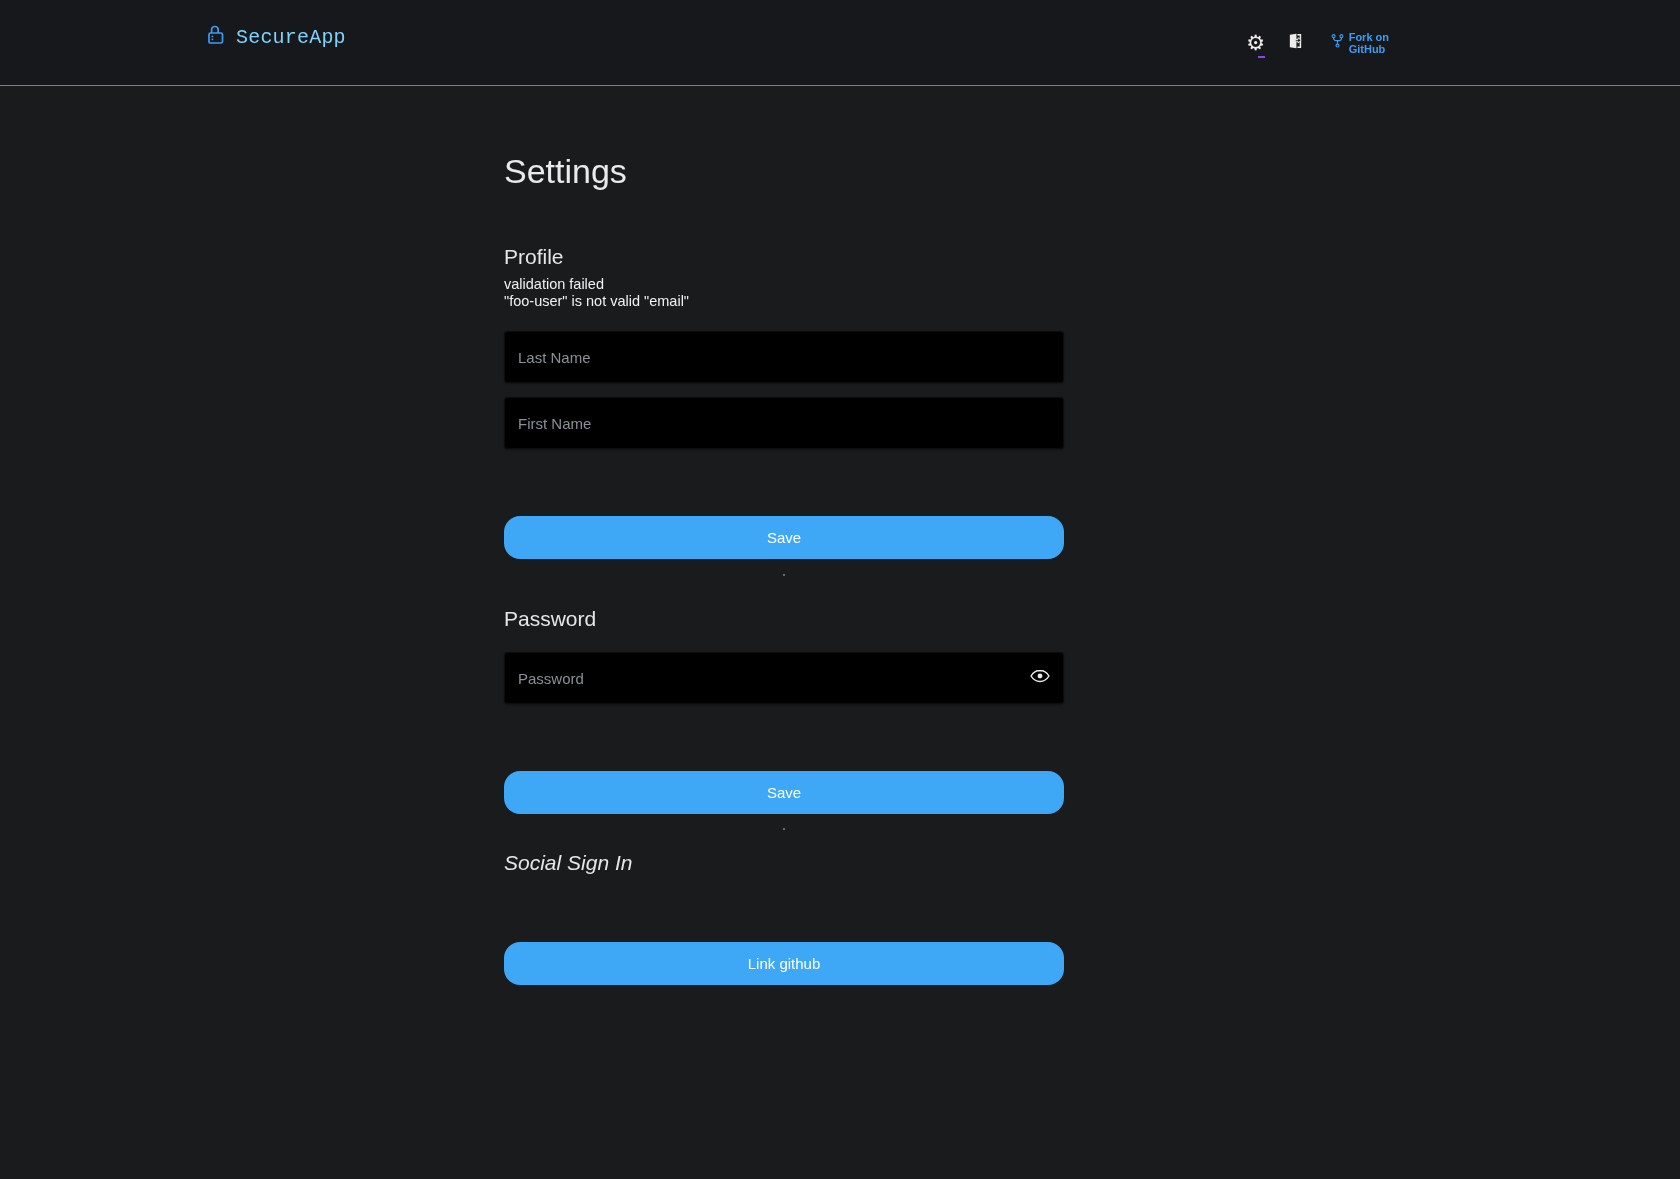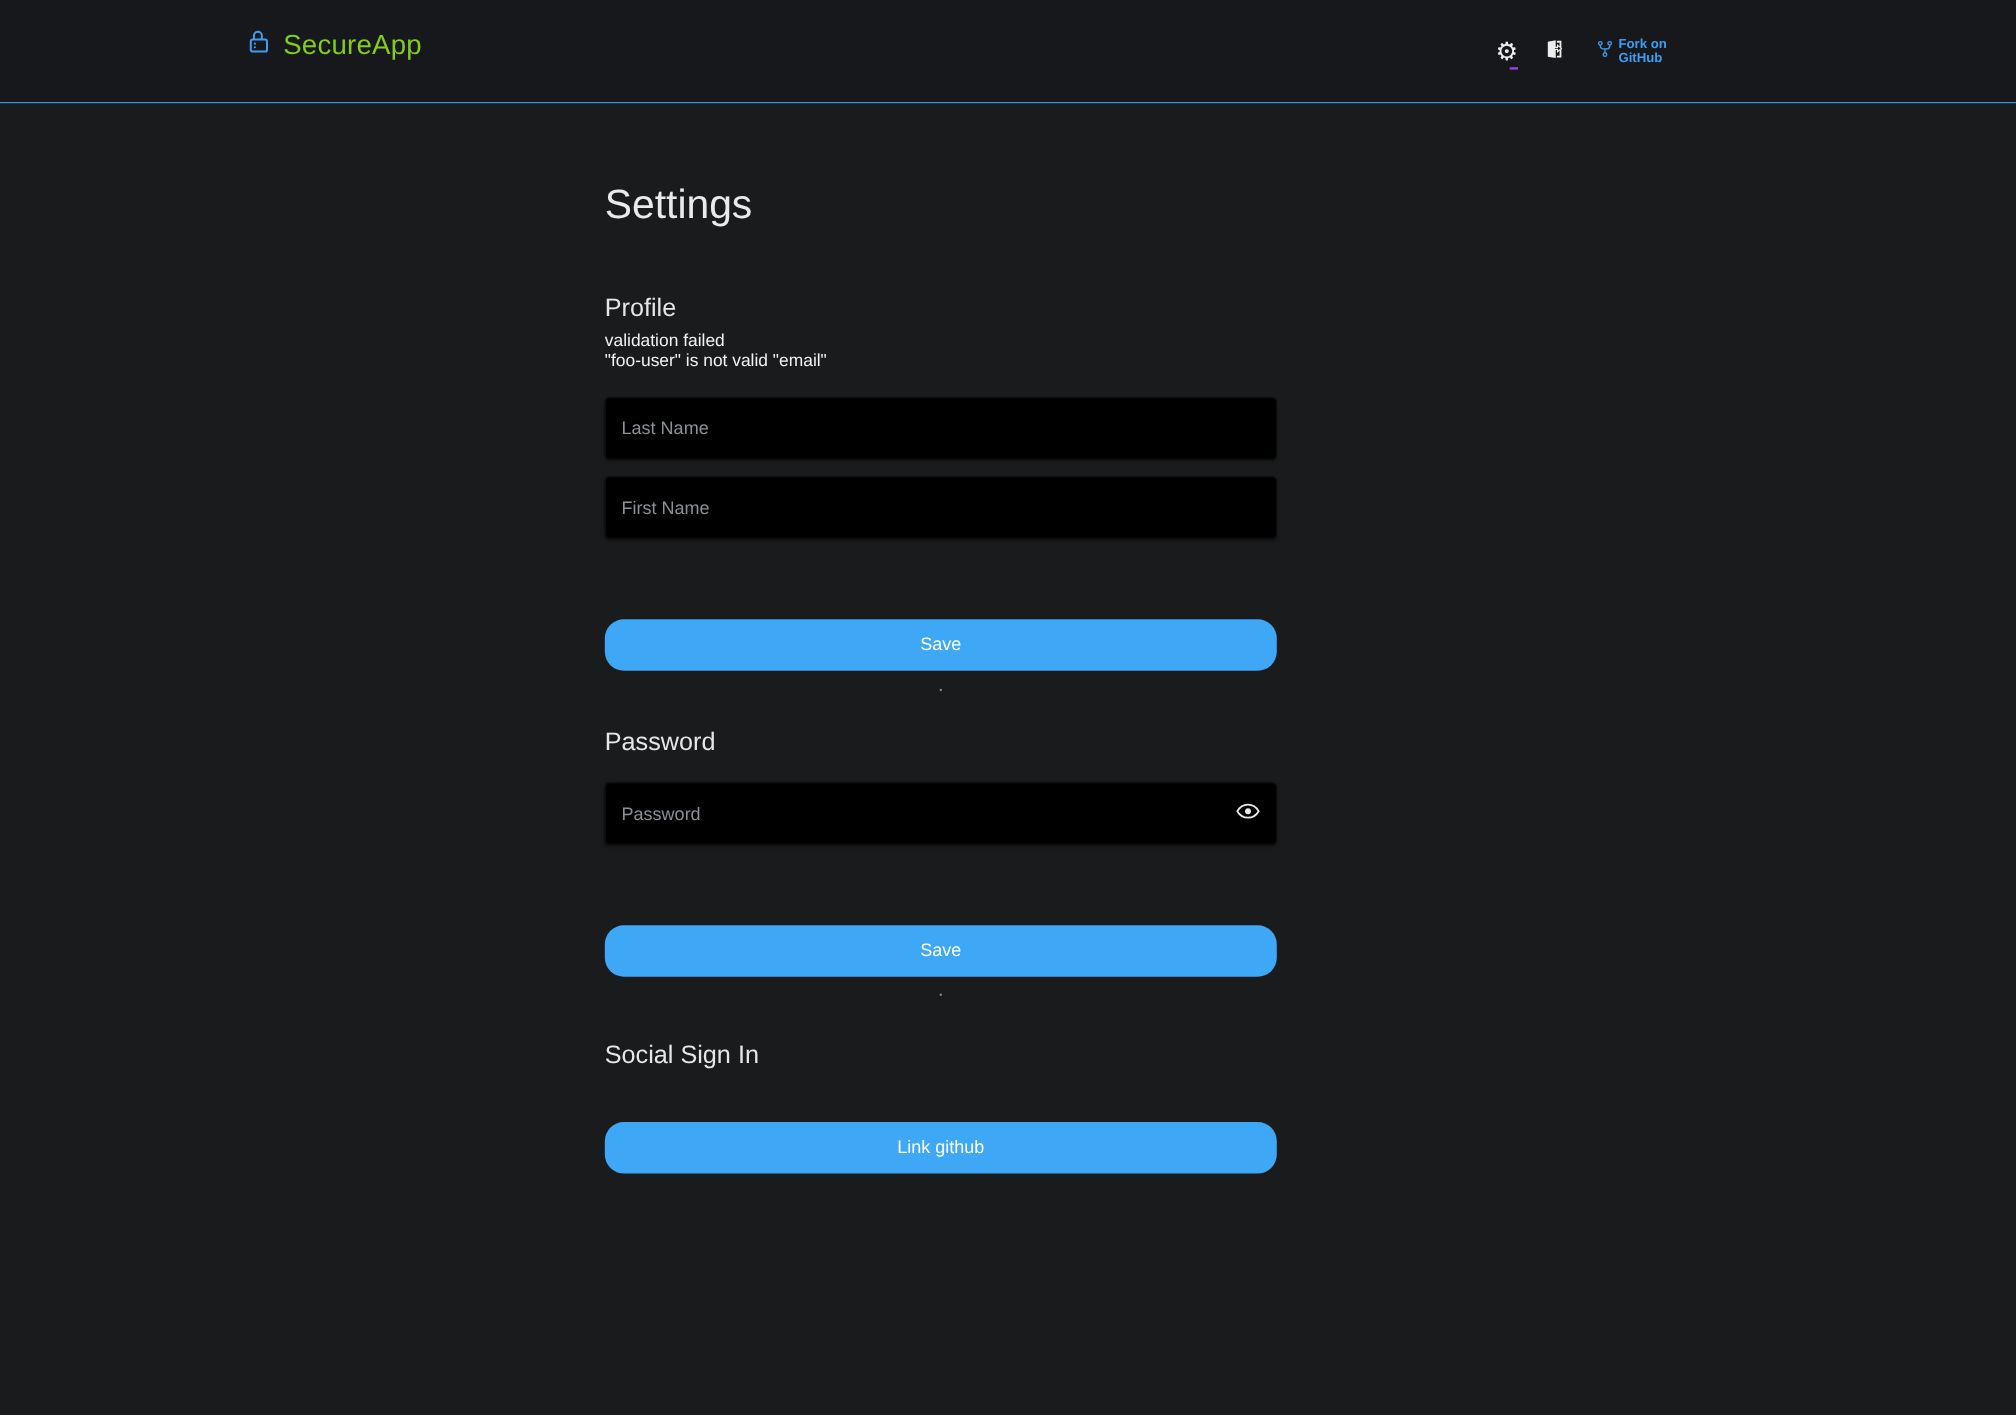--- a/index.html
+++ b/index.html
@@ -16,41 +16,41 @@
   .header {
     position:absolute; top:0; left:0; width:1680px; height:86px;
     background:#17181b;
     border-bottom:1px solid #3a8fe8;
   }
   .logo {
     position:absolute; left:206px; top:24px;
     display:flex; align-items:center; gap:10px;
     cursor:pointer;
   }
-  .logo-text { font-size:23px; color:#84cc16; letter-spacing:.2px; }
+  .logo-text { font-size:20px; color:#7dd3fc; letter-spacing:.2px;font-family:Liberation Mono, monospace; }
   .header-right {
     position:absolute; right:291px; top:0; height:86px;
     display:flex; align-items:center; gap:18px;
   }
   .icon-btn { position:relative; width:22px; height:24px; display:flex; align-items:center; justify-content:center; cursor:pointer; }
   .gear-glyph { font-size:21px; color:#ededed; line-height:1; font-family:"DejaVu Sans", sans-serif; }
   .gear-underline { position:absolute; left:13px; bottom:-3px; width:7px; height:2px; background:#8b48e8; }
   .fork-link {
     display:flex; align-items:center; gap:5px; cursor:pointer; margin-left:6px;
   }
   .fork-text { font-size:11px; line-height:12px; color:#3d9df5; font-weight:bold; }
 
   
   .main { position:absolute; left:504px; top:86px; width:560px; }
 
   .page-title { margin-top:64px; font-size:34px; line-height:42px; font-weight:400; color:#e8eaec; }
   .section-heading { font-size:21px; line-height:23px; font-weight:400; color:#e4e6e8; }
   .h-profile { margin-top:53px; }
   .h-password { margin-top:31px; }
-  .h-social { margin-top:38px; }
+  .h-social { margin-top:21px;font-style:italic; }
 
   .field {
     position:relative; width:560px; height:52px;
     background:#000; border-radius:4px;
     box-shadow: inset 0 0 0 1px rgba(255,255,255,0.05), 0 1px 2px rgba(0,0,0,0.4);
   }
   .f-email { margin-top:21px; }
   .f-first { margin-top:14px; }
   .f-last  { margin-top:22px; }
   .f-password { margin-top:22px; }
@@ -77,21 +77,21 @@
   .validation { margin-top:8px; font-size:14.5px; line-height:16.5px; color:#f1f1f1; }
 
   .btn {
     width:560px; height:43px; border:none; border-radius:16px;
     background:#3ea7f6; color:#ffffff; font-size:15px; font-weight:500;
     font-family:"Liberation Sans", sans-serif; cursor:pointer;
     display:flex; align-items:center; justify-content:center;
   }
   .btn-save1 { margin-top:67px; }
   .btn-save2 { margin-top:67px; }
-  .btn-github { margin-top:44px; }
+  .btn-github { margin-top:68px; }
 
   .tiny-dot { width:2px; height:2px; background:#9aa0a6; border-radius:50%; margin:0 auto; opacity:.8; }
   .dot1 { margin-top:15px; }
   .dot2 { margin-top:14px; }
 </style>
 </head>
 <body>
 
 <div class="header">
 

